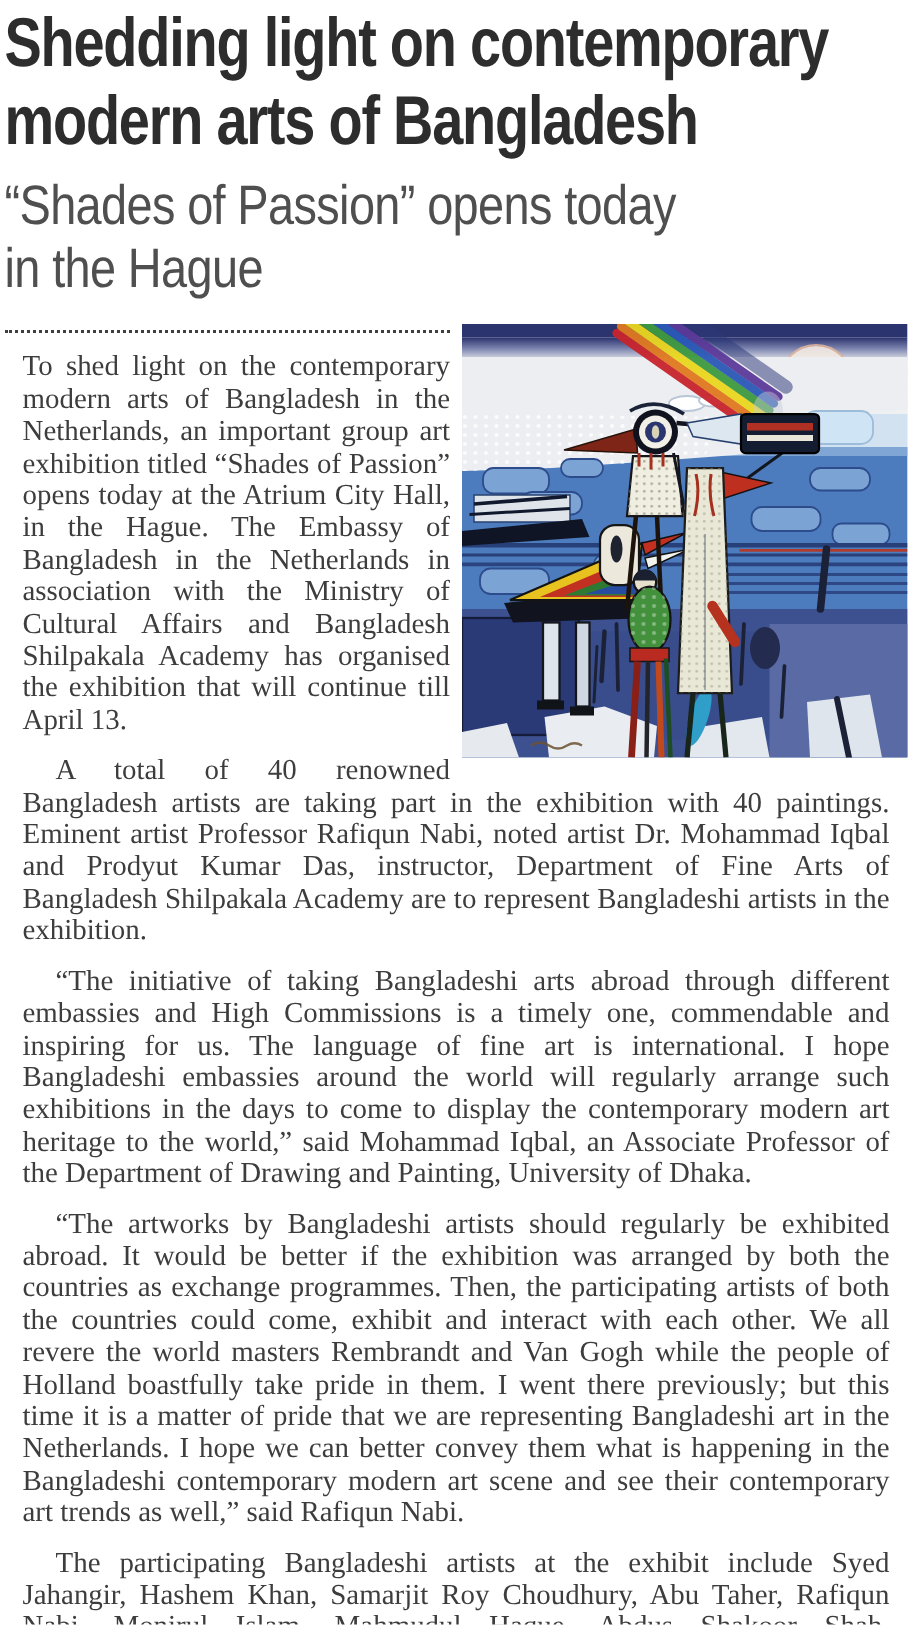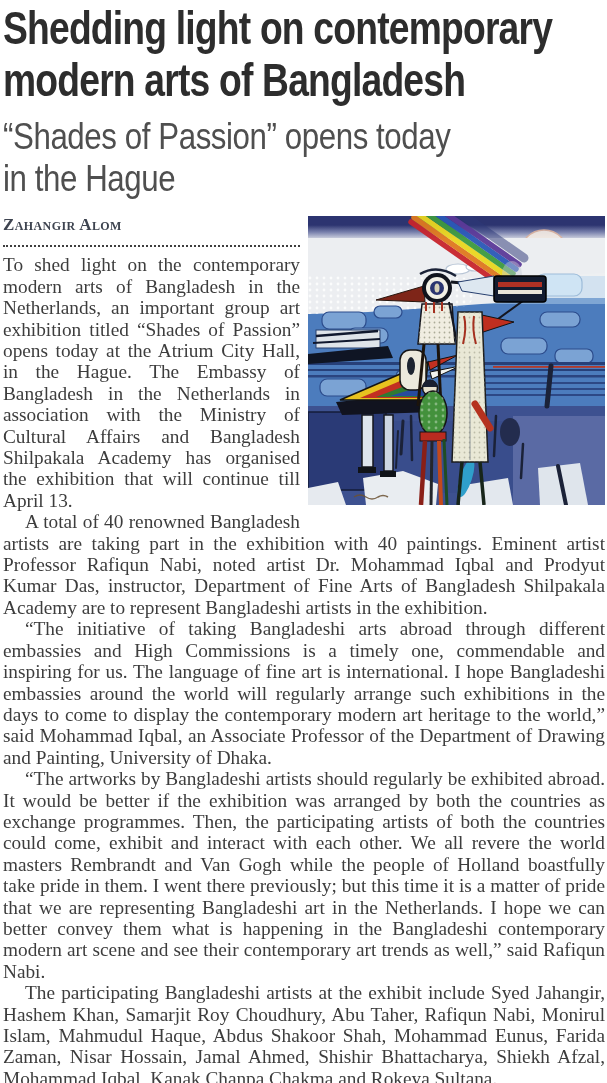--- a/index.html
+++ b/index.html
@@ -25,21 +25,21 @@
   .painting{float:right;width:297px;height:289px;margin:2px 0 14px 8px;
     padding:0;border:0;background:#eef0f2;}
   .painting svg{display:block;width:297px;height:289px;}
 
   .byline{font-weight:700;font-size:17px;line-height:21px;
     font-variant:small-caps;letter-spacing:.4px;color:#3e4450;}
 
   .dotted-rule{overflow:hidden;height:6px;
     border-bottom:2.5px dotted #3e3e3e;margin:4px 1px 7px 0;}
 
-  .paragraphs p{margin:0;text-indent:22px;hyphens:auto;-webkit-hyphens:auto;}
+  .paragraphs p{margin:12px;text-indent:22px;hyphens:auto;-webkit-hyphens:auto;}
   .paragraphs p:first-child{text-indent:0;}
 </style>
 </head>
 <body>
 
 <div class="article">
 
   <h1 class="headline">
     <span>Shedding light on contemporary</span>
     <span>modern arts of Bangladesh</span>
@@ -200,21 +200,20 @@
           <line x1="215" y1="228" x2="213" y2="262" stroke-width="2.5"></line>
           <line x1="243" y1="150" x2="239" y2="190" stroke-width="5"></line>
           <line x1="250" y1="250" x2="258" y2="289" stroke-width="4"></line>
         </g>
         <line x1="167" y1="188" x2="182" y2="212" stroke="#b5321f" stroke-width="7" stroke-linecap="round"></line>
 
         <path d="M46 281 q6 -4 12 0 q6 4 12 0 q5 -3 10 0" fill="none" stroke="#6b5132" stroke-width="1.5" opacity="0.85"></path>
       </svg>
     </figure>
 
-    <div class="byline">Zahangir Alom</div>
     <div class="dotted-rule"></div>
     <div class="paragraphs">
         <p>To shed light on the contemporary modern arts of Bangladesh in the Netherlands, an important group art exhibition titled “Shades of Passion” opens today at the Atrium City Hall, in the Hague. The Embassy of Bangladesh in the Netherlands in association with the Ministry of Cultural Affairs and Bangladesh Shilpakala Academy has organised the exhibition that will continue till April 13.</p>
         <p>A total of 40 renowned Bangladesh artists are taking part in the exhibition with 40 paintings. Eminent artist Professor Rafiqun Nabi, noted artist Dr. Mohammad Iqbal and Prodyut Kumar Das, instructor, Department of Fine Arts of Bangladesh Shilpakala Academy are to represent Bangladeshi artists in the exhibition.</p>
         <p>“The initiative of taking Bangladeshi arts abroad through different embassies and High Commissions is a timely one, commendable and inspiring for us. The language of fine art is international. I hope Bangladeshi embassies around the world will regularly arrange such exhibitions in the days to come to display the contemporary modern art heritage to the world,” said Mohammad Iqbal, an Associate Professor of the Department of Drawing and Painting, University of Dhaka.</p>
         <p>“The artworks by Bangladeshi artists should regularly be exhibited abroad. It would be better if the exhibition was arranged by both the countries as exchange programmes. Then, the participating artists of both the countries could come, exhibit and interact with each other. We all revere the world masters Rembrandt and Van Gogh while the people of Holland boastfully take pride in them. I went there previously; but this time it is a matter of pride that we are representing Bangladeshi art in the Netherlands. I hope we can better convey them what is happening in the Bangladeshi contemporary modern art scene and see their contemporary art trends as well,” said Rafiqun Nabi.</p>
         <p>The participating Bangladeshi artists at the exhibit include Syed Jahangir, Hashem Khan, Samarjit Roy Choudhury, Abu Taher, Rafiqun Nabi, Monirul Islam, Mahmudul Haque, Abdus Shakoor Shah, Mohammad Eunus, Farida Zaman, Nisar Hossain, Jamal Ahmed, Shishir Bhattacharya, Shiekh Afzal, Mohammad Iqbal, Kanak Chanpa Chakma and Rokeya Sultana.</p>
       </div>
 
   </div>

